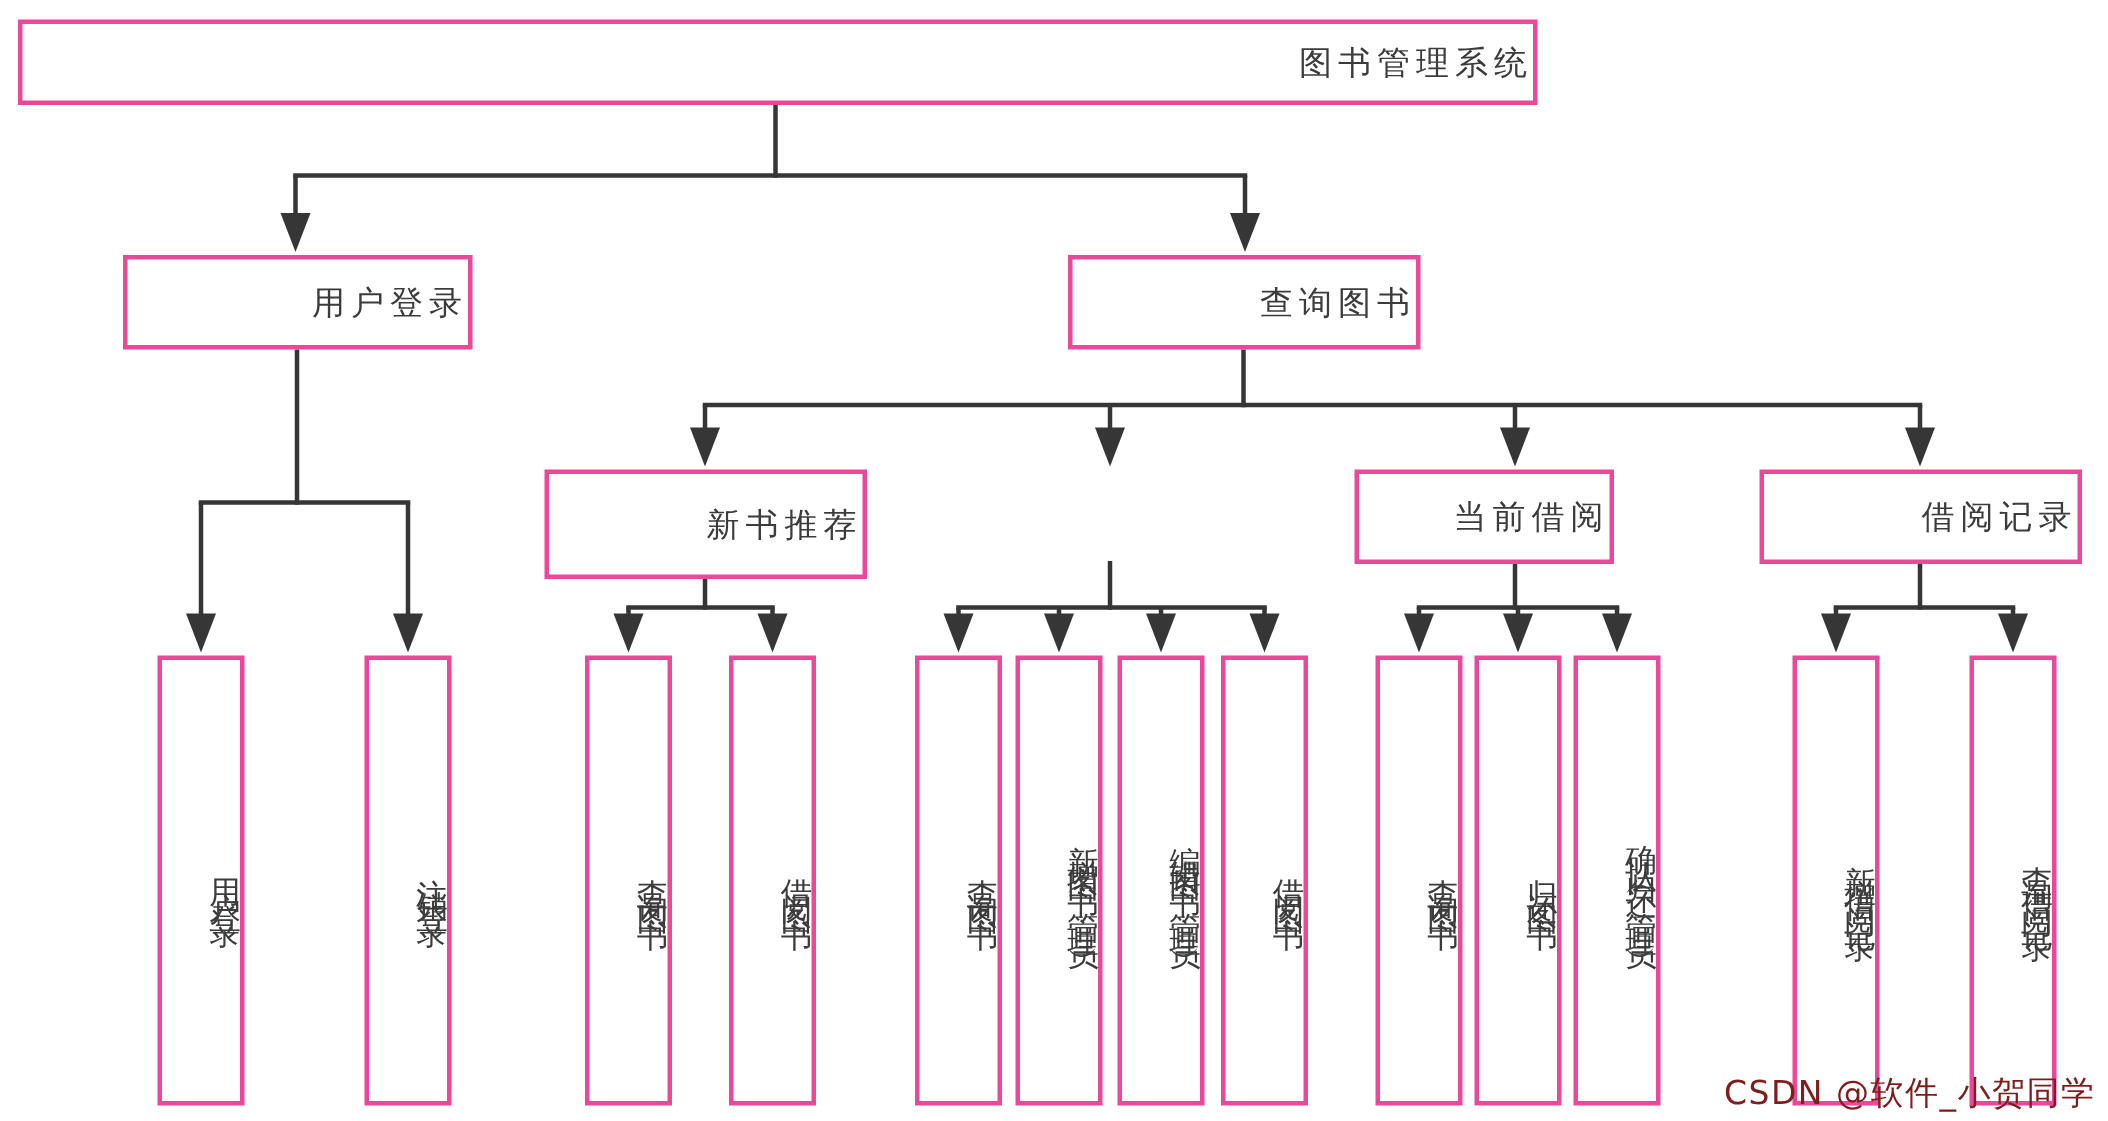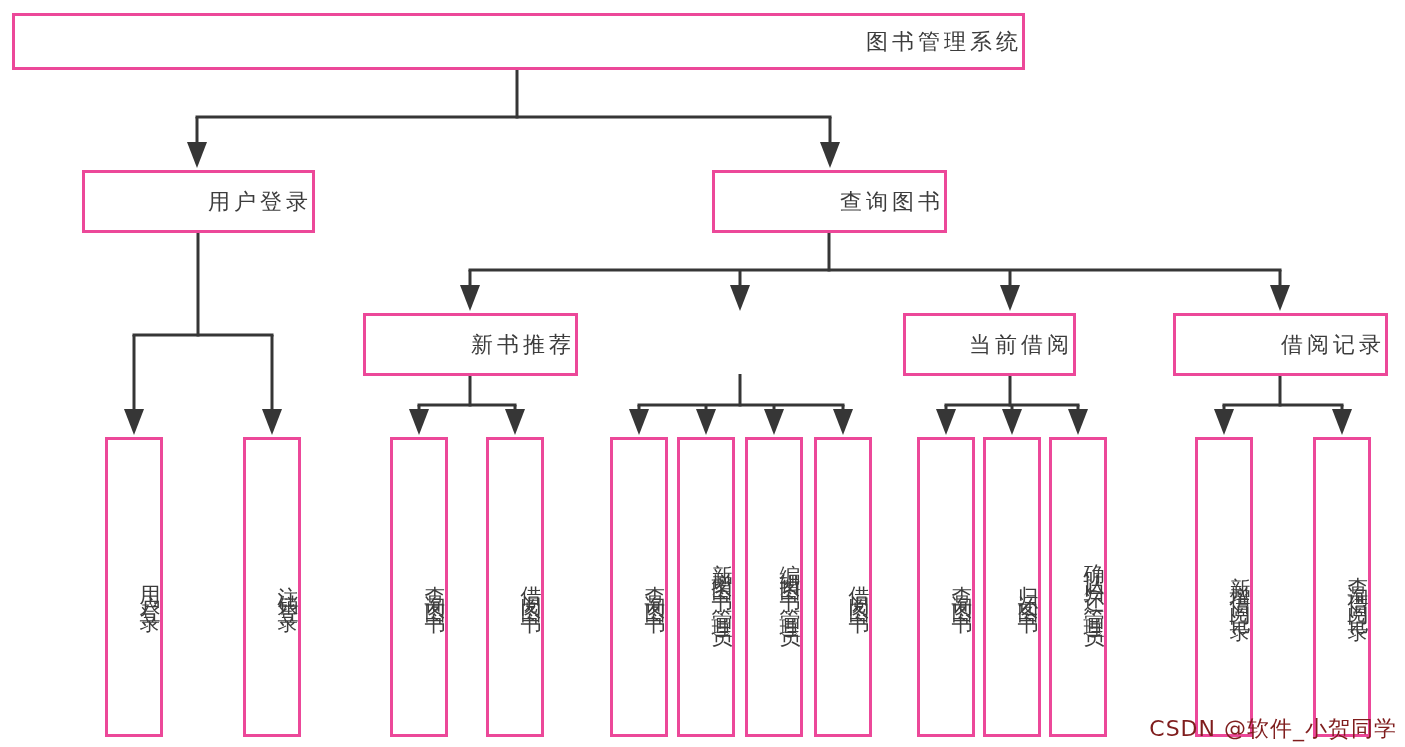--- a/index.html
+++ b/index.html
@@ -18,21 +18,21 @@
   .leaf-label {
     writing-mode:vertical-rl; text-orientation:mixed;
     font-size:21px; letter-spacing:9px; line-height:1; white-space:nowrap; color:#3c3c3c;
   }
   
   .root       { left:12px;   top:13px;  width:1013px; height:57px; }
   
   .n-user     { left:82px;   top:170px; width:233px;  height:63px; }
   .n-mgmt     { left:712px;  top:170px; width:235px;  height:63px; }
   
-  .l3-0       { left:363px;  top:313px; width:215px;  height:63px;padding-left:12px; }
+  .l3-0       { left:363px;  top:313px; width:215px;  height:73px;padding-left:12px; }
   .l3-1       { left:633px;  top:313px; width:215px;  height:63px; }
   .l3-2       { left:903px;  top:313px; width:173px;  height:63px; }
   .l3-3       { left:1173px; top:313px; width:215px;  height:63px; }
   
   .leaf { top:437px; width:58px; height:300px; }
   .lf-u0 { left:105px; }  .lf-u1 { left:243px; }
   .lf-r0 { left:390px; }  .lf-r1 { left:486px; }
   .lf-b0 { left:610px; }  .lf-b1 { left:677px; }  .lf-b2 { left:745px; }  .lf-b3 { left:814px; }
   .lf-c0 { left:917px; }  .lf-c1 { left:983px; }  .lf-c2 { left:1049px; }
   .lf-d0 { left:1195px; } .lf-d1 { left:1313px; }

